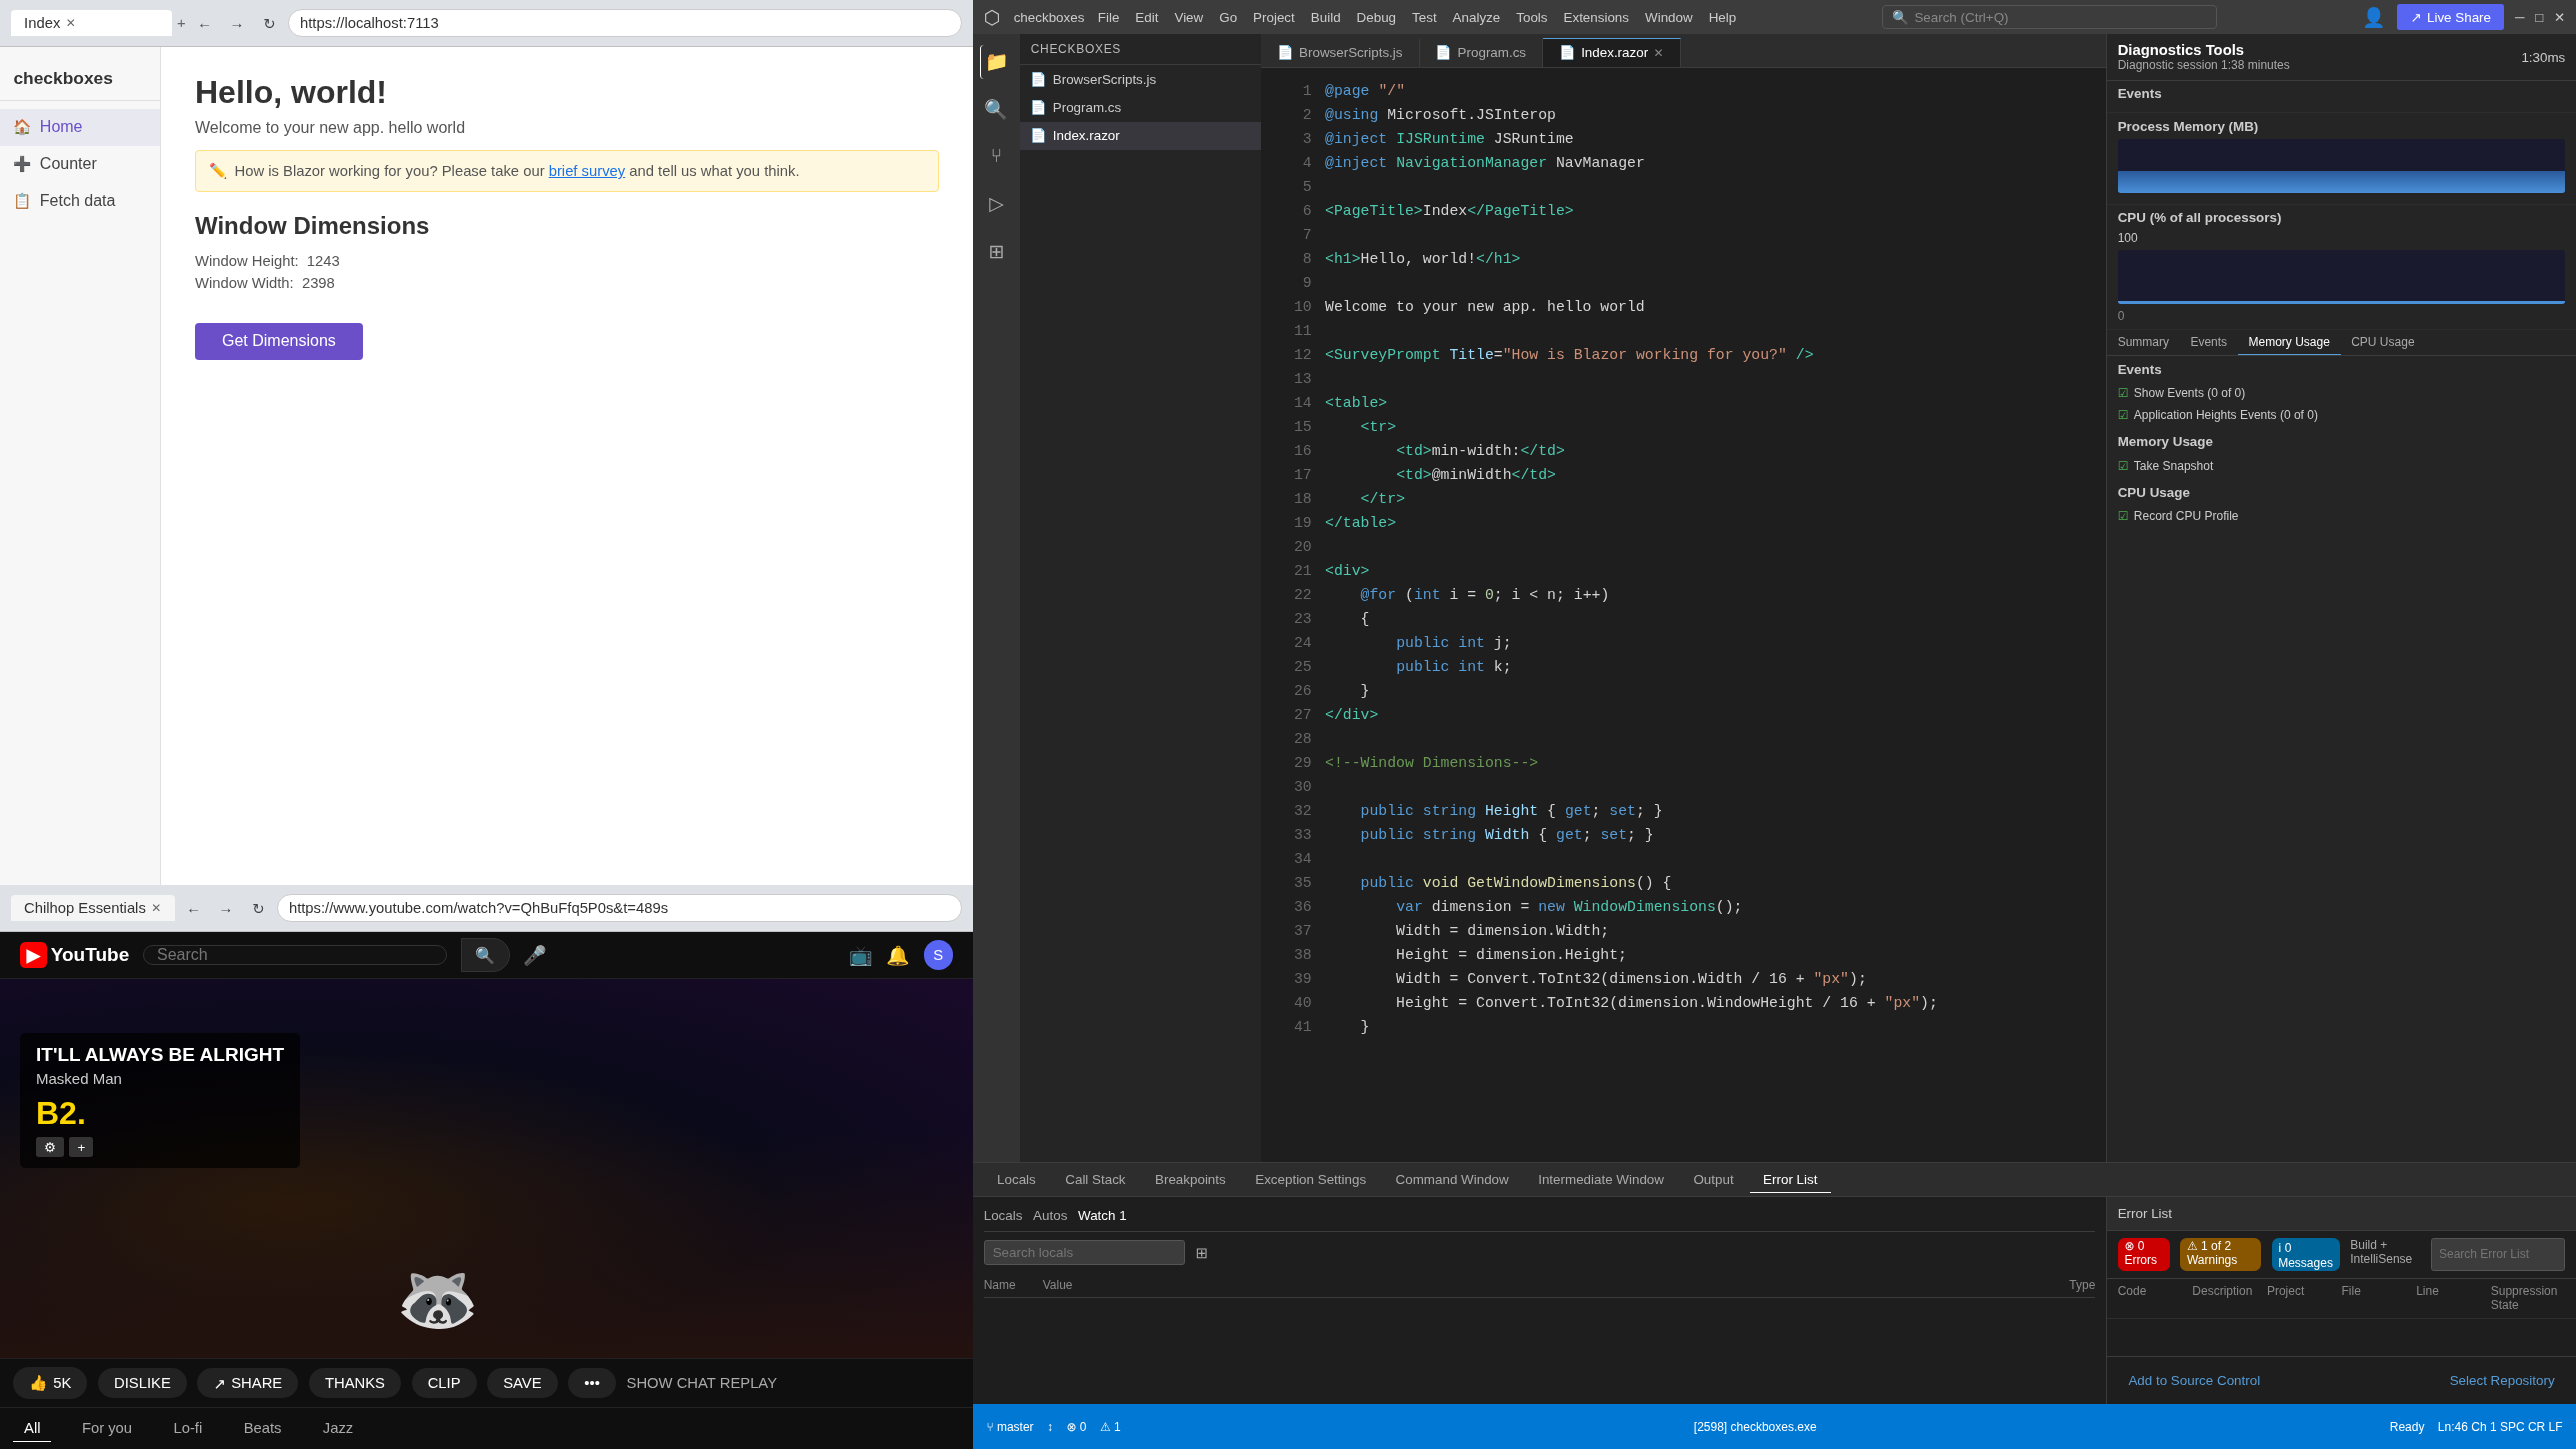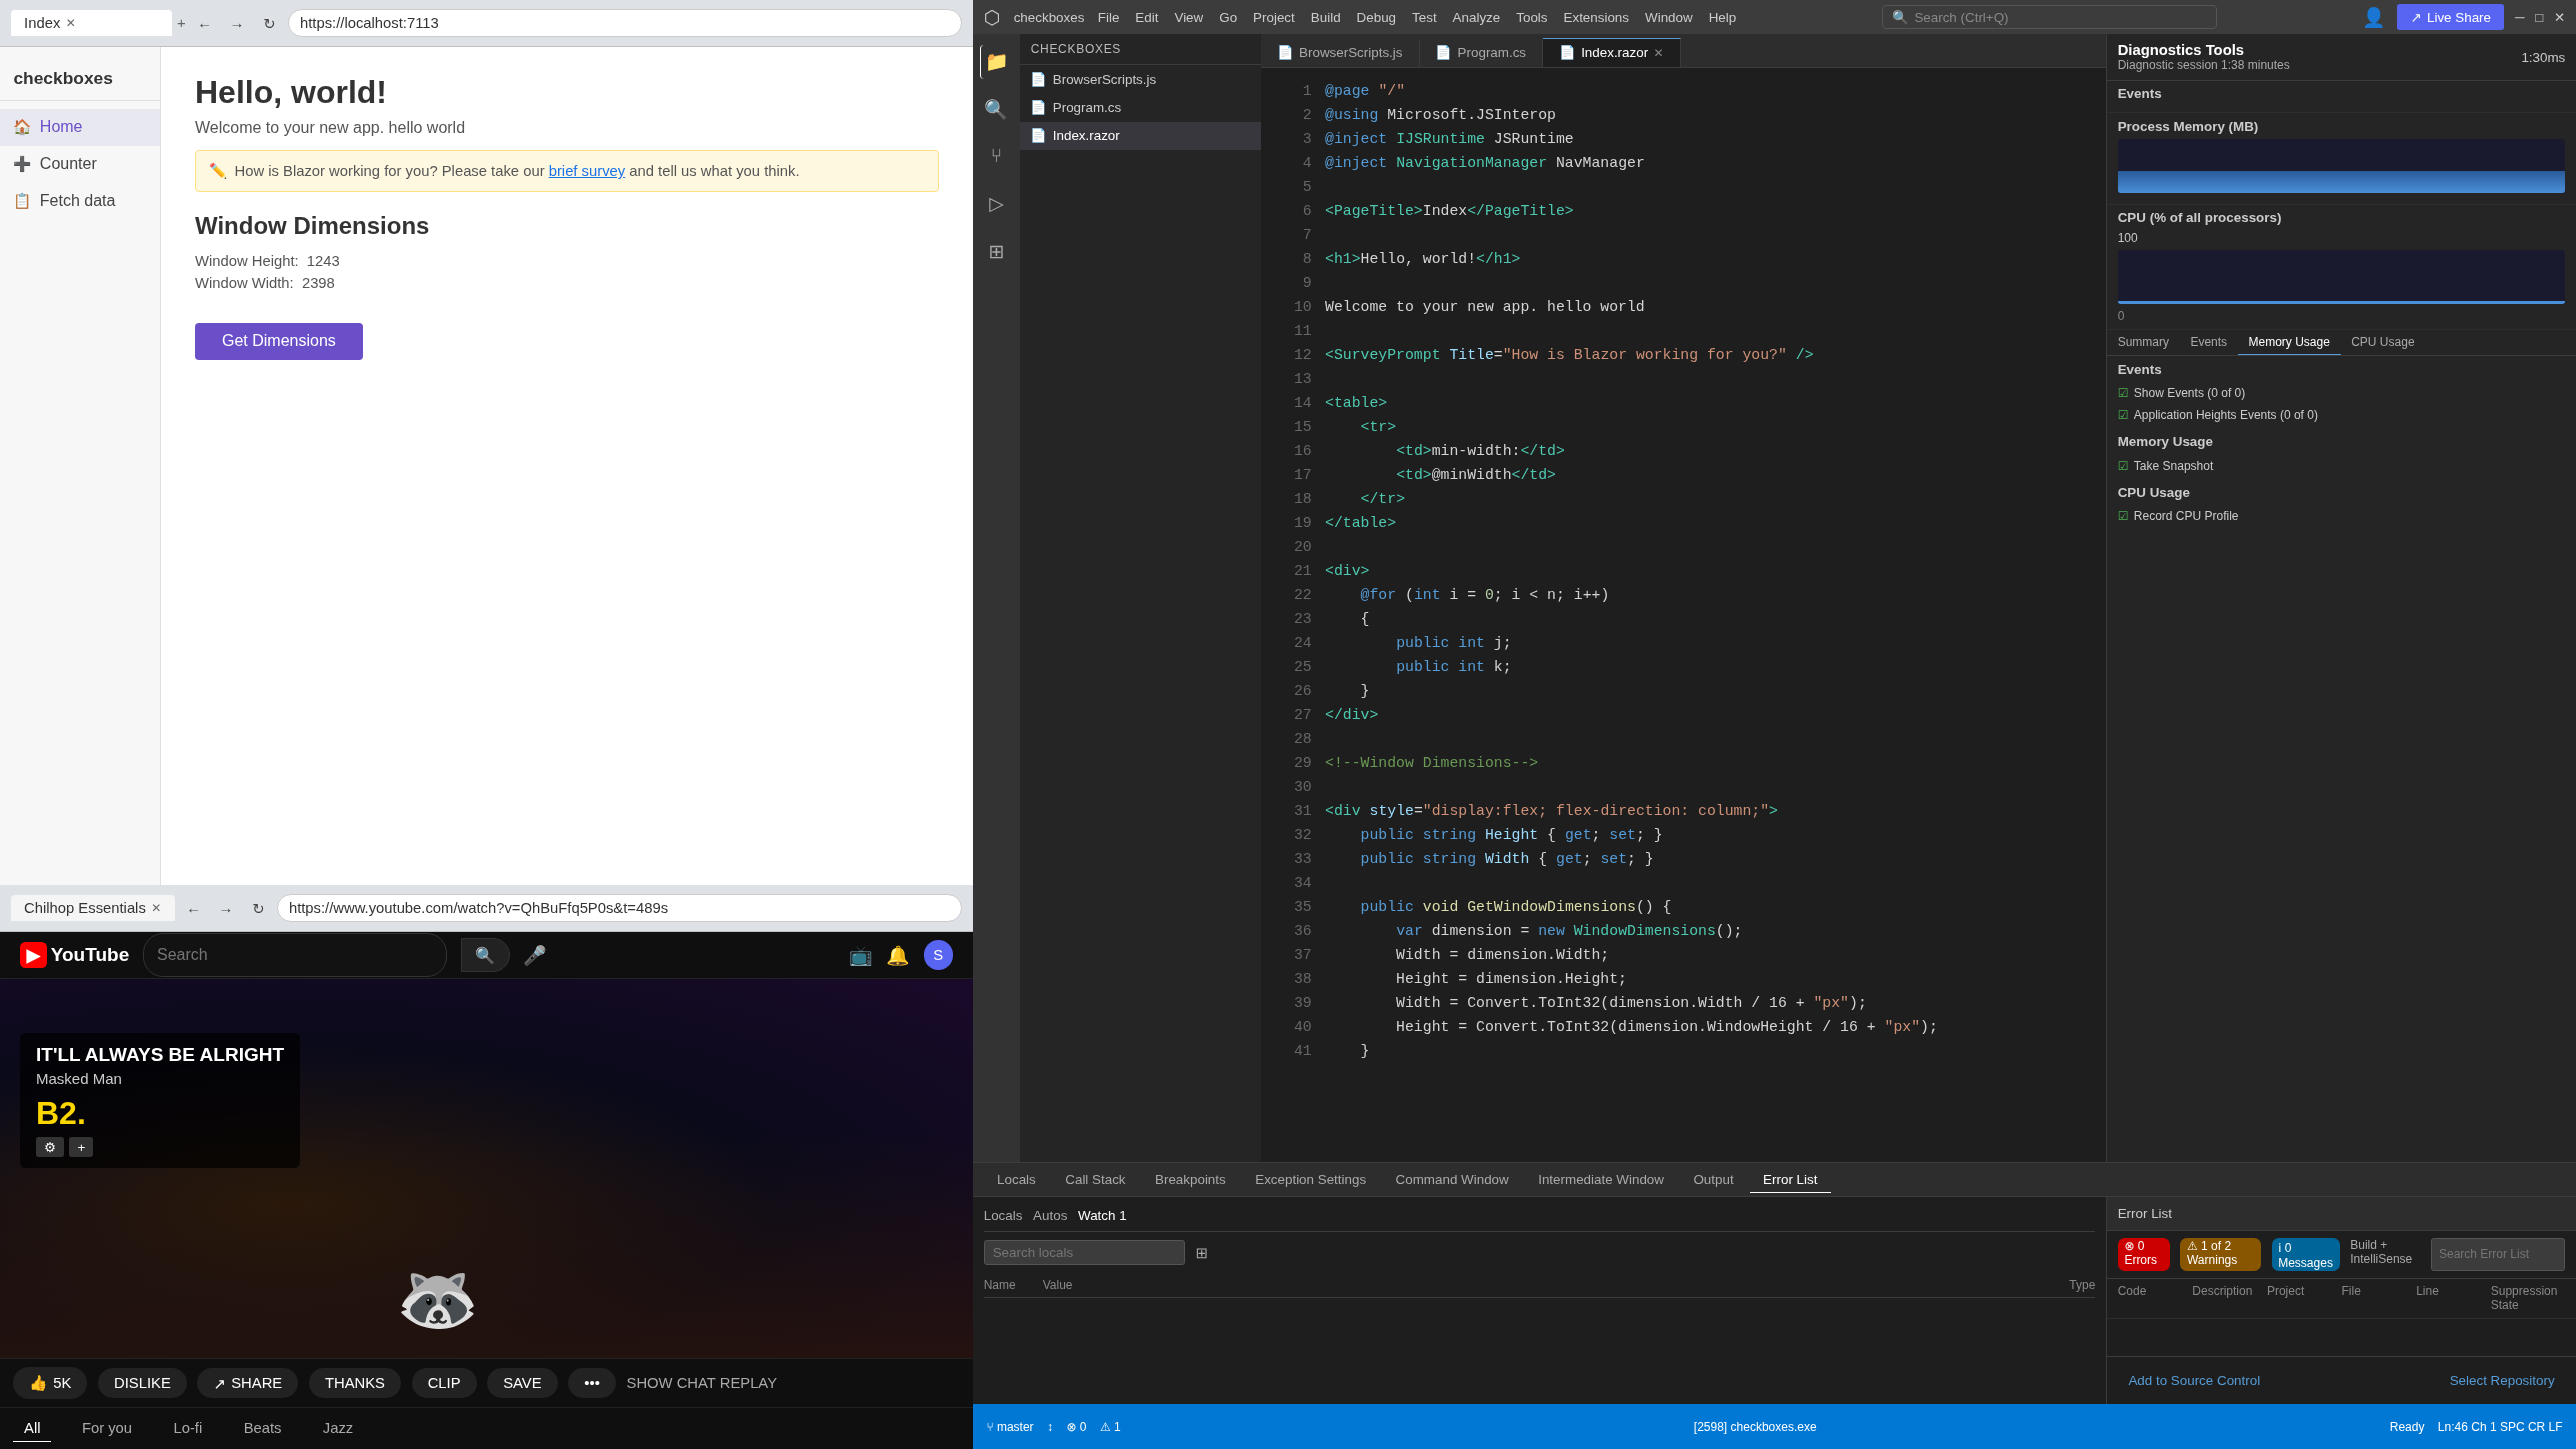--- a/index.html
+++ b/index.html
@@ -234,21 +234,21 @@
     }
     .yt-logo-icon {
       background: #ff0000;
       color: #fff;
       border-radius: 5.4px;
       padding: 2.7px 6.7px;
       font-size: 17.4px;
     }
     .yt-search {
       flex: 1;
-      height: 44px;
+      height: 20px;
       background: #121212;
       border: 0.7px solid #333;
       border-radius: 20px;
       padding: 0 13.4px;
       font-size: 16px;
       color: #fff;
       max-width: 470px;
     }
     .yt-search-btn {
       background: #222;
@@ -1121,24 +1121,20 @@
           </div>
           <div class="code-line">
             <span class="line-num">29</span>
             <span class="line-content"><span class="cm">&lt;!--Window Dimensions--&gt;</span></span>
           </div>
           <div class="code-line">
             <span class="line-num">30</span>
             <span class="line-content"></span>
           </div>
           <div class="code-line">
-            <span class="line-num">31</span>
-            <span class="line-content"><span class="tag">&lt;div</span> <span class="attr">style</span>=<span class="str">"display:flex; flex-direction: column;"</span><span class="tag">&gt;</span></span>
-          </div>
-          <div class="code-line">
             <span class="line-num">32</span>
             <span class="line-content">&nbsp;&nbsp;&nbsp;&nbsp;<span class="kw">public</span> <span class="kw">string</span> <span class="attr">Height</span> { <span class="kw">get</span>; <span class="kw">set</span>; }</span>
           </div>
           <div class="code-line">
             <span class="line-num">33</span>
             <span class="line-content">&nbsp;&nbsp;&nbsp;&nbsp;<span class="kw">public</span> <span class="kw">string</span> <span class="attr">Width</span> { <span class="kw">get</span>; <span class="kw">set</span>; }</span>
           </div>
           <div class="code-line">
             <span class="line-num">34</span>
             <span class="line-content"></span>

